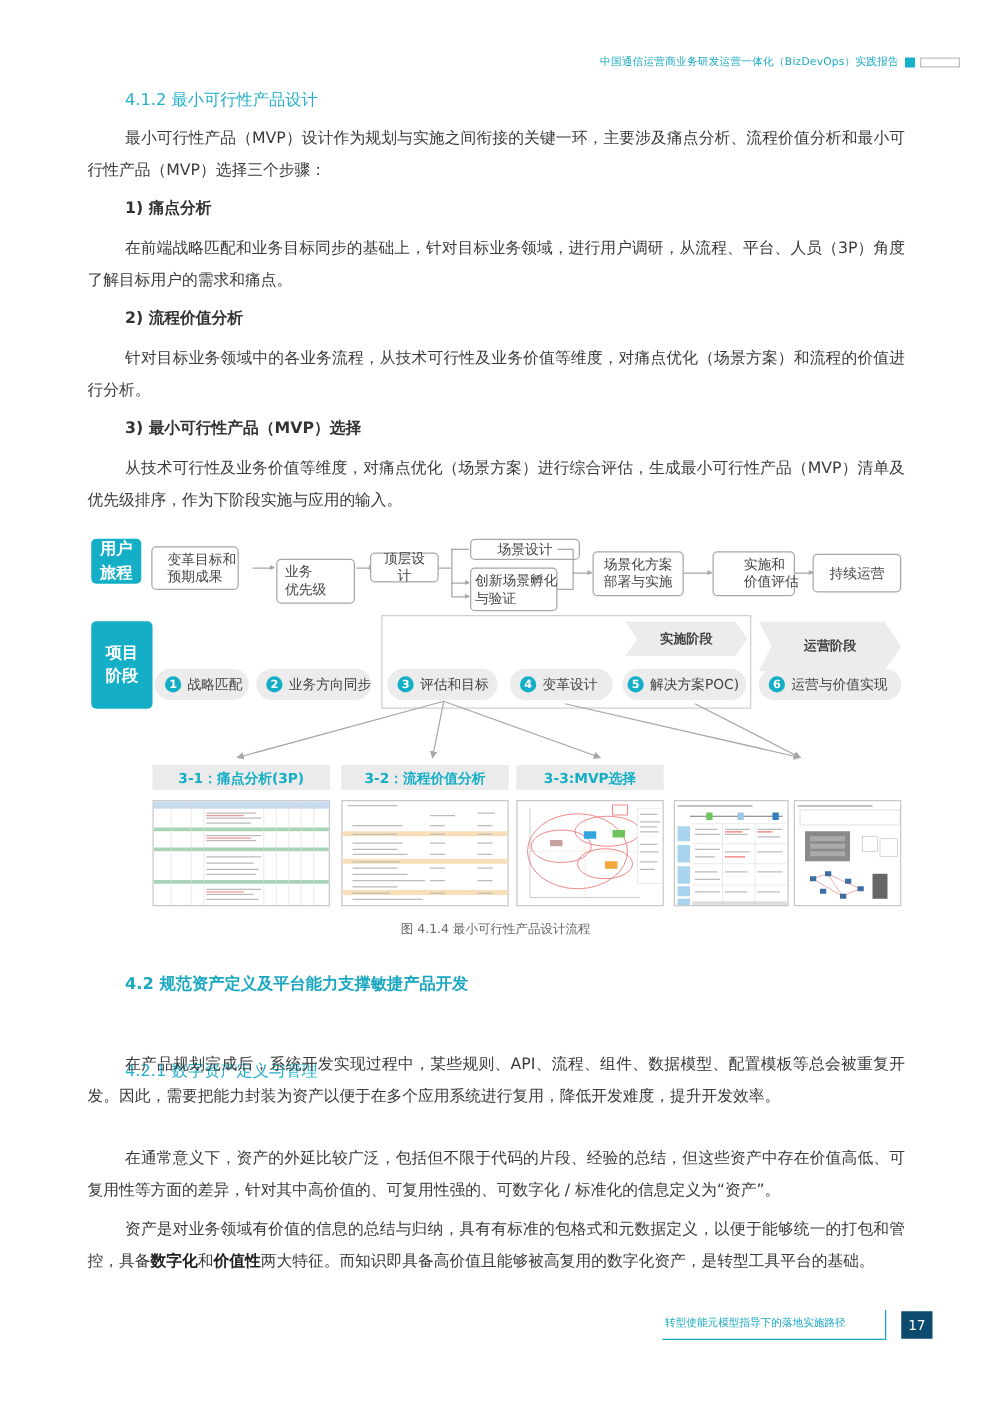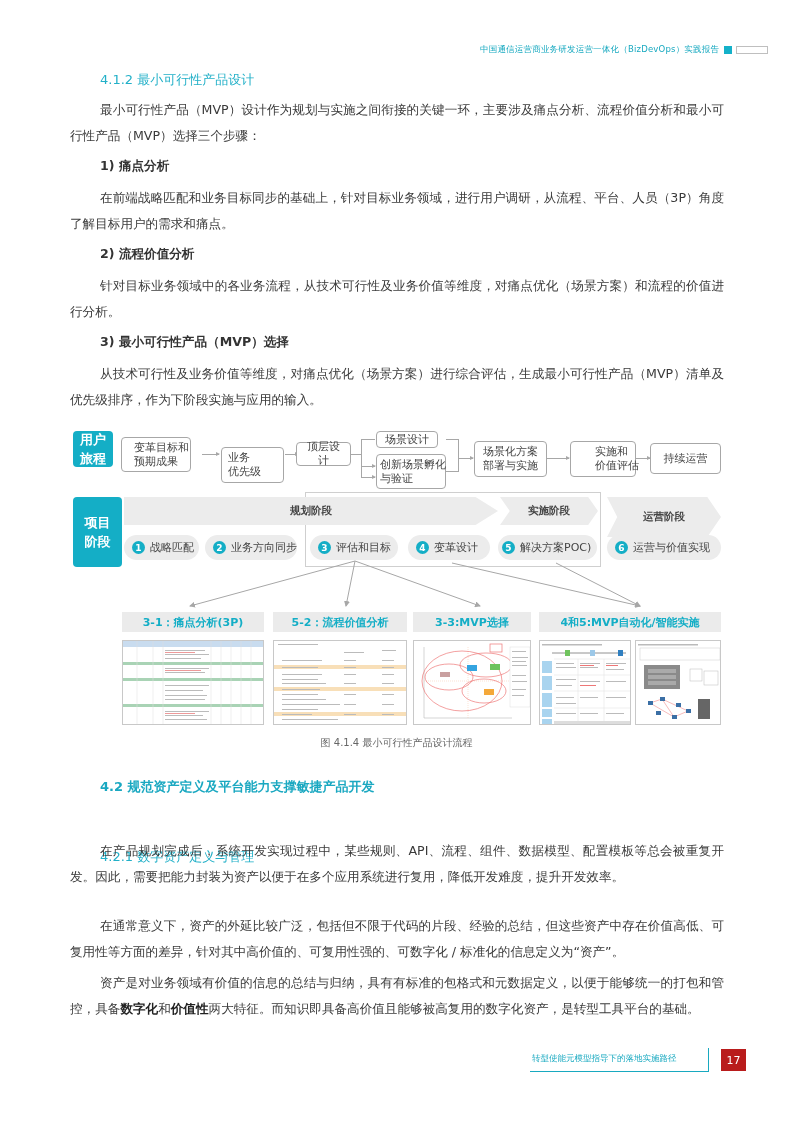--- a/index.html
+++ b/index.html
@@ -25,21 +25,21 @@
   .chev{background:#ececec;font-size:10.5px;font-weight:bold;color:#444;display:flex;align-items:center;justify-content:center;}
   .pill{background:#ececec;border-radius:14px;height:25px;font-size:11px;color:#444;display:flex;align-items:center;padding:0 8px;box-sizing:border-box;white-space:nowrap;}
   .num{width:13px;height:13px;border-radius:50%;background:#14aec6;color:#fff;font-size:9px;font-weight:bold;display:inline-flex;align-items:center;justify-content:center;margin-right:5px;flex:none;}
   .thumb-title{background:#ebebeb;color:#14aec6;font-weight:bold;font-size:11px;display:flex;align-items:center;justify-content:center;height:20px;}
   .thumb{border:1px solid #c8c8c8;background:#fff;overflow:hidden;box-sizing:border-box;}
   .caption{left:0;width:793px;top:736px;text-align:center;font-size:10px;color:#666;}
   
   .ft-text{left:532px;top:1053px;font-size:8.5px;color:#18a9c0;white-space:nowrap;}
   .ft-line{left:530px;top:1071px;width:178px;height:1px;background:#18a9c0;}
   .ft-vline{left:708px;top:1048px;width:1px;height:24px;background:#18a9c0;}
-  .ft-page{left:721px;top:1049px;width:25px;height:22px;background:#b91c1c;color:#fff;font-size:11px;display:flex;align-items:center;justify-content:center;}
+  .ft-page{left:721px;top:1049px;width:25px;height:22px;background:#0c4a6e;color:#fff;font-size:11px;display:flex;align-items:center;justify-content:center;}
 </style>
 </head>
 <body>
 
 <div class="abs hdr-title">中国通信运营商业务研发运营一体化（BizDevOps）实践报告</div>
 <div class="abs hdr-sq"></div>
 <div class="abs hdr-box"></div>
 
 <div class="abs h3" style="top:71px">4.1.2 最小可行性产品设计</div>
 <div class="abs p" style="top:97px">最小可行性产品（MVP）设计作为规划与实施之间衔接的关键一环，主要涉及痛点分析、流程价值分析和最小可行性产品（MVP）选择三个步骤：</div>
@@ -63,41 +63,40 @@
   <div class="abs arr" style="left:202px;top:454px;width:17px;"></div>
   <div class="abs fbox" style="left:221px;top:436px;width:63px;height:36px;white-space:pre;margin-top:11px;">业务
 优先级</div>
   <div class="abs arr" style="left:285px;top:454px;width:13px;"></div>
   <div class="abs fbox center" style="left:296px;top:442px;width:55px;height:24px;">顶层设计</div>
   <div class="abs hline" style="left:351px;top:454px;width:10px;"></div>
   <div class="abs vline" style="left:361px;top:439px;height:38px;"></div>
   <div class="abs hline" style="left:361px;top:439px;width:14px;"></div>
   <div class="abs arr" style="left:361px;top:466px;width:14px;"></div>
   <div class="abs arr" style="left:361px;top:477px;width:14px;"></div>
-  <div class="abs fbox center" style="left:376px;top:431px;width:62px;height:17px;">场景设计</div>
+  <div class="abs fbox center" style="left:376px;top:431px;width:88px;height:17px;">场景设计</div>
   <div class="abs fbox" style="left:376px;top:454px;width:70px;height:35px;white-space:pre;padding:0 3px;">创新场景孵化
 与验证</div>
   <div class="abs hline" style="left:446px;top:439px;width:12px;"></div>
   <div class="abs hline" style="left:446px;top:471px;width:12px;"></div>
   <div class="abs vline" style="left:458px;top:439px;height:33px;"></div>
   <div class="abs arr" style="left:458px;top:458px;width:15px;"></div>
   <div class="abs fbox" style="left:474px;top:441px;width:73px;height:36px;white-space:pre;padding-left:8px;">场景化方案
 部署与实施</div>
   <div class="abs arr" style="left:547px;top:458px;width:22px;"></div>
   <div class="abs fbox" style="left:570px;top:441px;width:66px;height:36px;white-space:pre;padding-left:24px;">实施和
 价值评估</div>
   <div class="abs arr" style="left:636px;top:458px;width:14px;"></div>
   <div class="abs fbox center" style="left:650px;top:443px;width:71px;height:31px;">持续运营</div>
 
   <div class="abs side-tag" style="left:73px;top:497px;width:49px;height:70px;white-space:pre;">项目
 阶段</div>
 
   <div class="abs" style="left:305px;top:492px;width:296px;height:75px;border:1px solid #cfcfcf;box-sizing:border-box;"></div>
 
-  <div class="abs chev" style="left:124px;top:497px;width:374px;height:28px;clip-path:polygon(0 0,94% 0,100% 50%,94% 100%,0 100%);">规划阶段</div>
   <div class="abs chev" style="left:500px;top:497px;width:98px;height:28px;clip-path:polygon(0 0,90% 0,100% 50%,90% 100%,0 100%,10% 50%);">实施阶段</div>
   <div class="abs chev" style="left:607px;top:497px;width:114px;height:40px;clip-path:polygon(0 0,88% 0,100% 50%,88% 100%,0 100%,9% 50%);">运营阶段</div>
 
   <div class="abs pill" style="left:124px;top:535px;width:75px;">
       <span class="num">1</span>
       <span>战略匹配</span>
     </div>
   <div class="abs pill" style="left:205px;top:535px;width:92px;">
       <span class="num">2</span>
       <span>业务方向同步</span>
@@ -128,23 +127,22 @@
     <g stroke="#a7a7a7" stroke-width="1" fill="none">
       <line x1="355" y1="561" x2="190" y2="606" marker-end="url(#ah)"></line>
       <line x1="355" y1="561" x2="346" y2="606" marker-end="url(#ah)"></line>
       <line x1="355" y1="561" x2="480" y2="606" marker-end="url(#ah)"></line>
       <line x1="452" y1="563" x2="640" y2="606" marker-end="url(#ah)"></line>
       <line x1="556" y1="563" x2="640" y2="606" marker-end="url(#ah)"></line>
     </g>
   </svg>
 
   <div class="abs thumb-title" style="left:122px;top:612px;width:142px;">3-1：痛点分析(3P)</div>
-  <div class="abs thumb-title" style="left:273px;top:612px;width:134px;">5-2：流程价值分析</div>
+  <div class="abs thumb-title" style="left:273px;top:612px;width:134px;">3-2：流程价值分析</div>
   <div class="abs thumb-title" style="left:413px;top:612px;width:118px;">3-3:MVP选择</div>
-  <div class="abs thumb-title" style="left:539px;top:612px;width:182px;">4和5:MVP自动化/智能实施</div>
 
   <div class="abs thumb" style="left:122px;top:640px;width:142px;height:85px;">
     <svg width="142" height="85">
       <rect x="0" y="0" width="142" height="6" fill="#c9dcef"></rect>
       <rect x="0" y="21" width="142" height="3" fill="#a9d3b5"></rect>
       <rect x="0" y="37" width="142" height="3" fill="#a9d3b5"></rect>
       <rect x="0" y="63" width="142" height="3" fill="#a9d3b5"></rect>
       <g stroke="#ddd" stroke-width="0.5">
         <line x1="14" y1="0" x2="14" y2="85"></line>
           <line x1="30" y1="0" x2="30" y2="85"></line>

